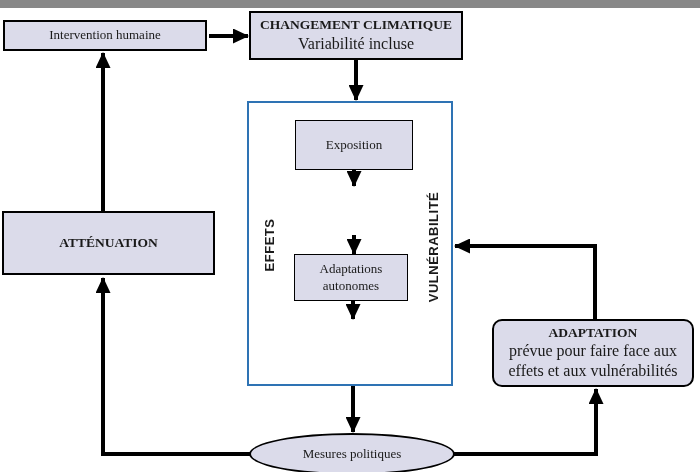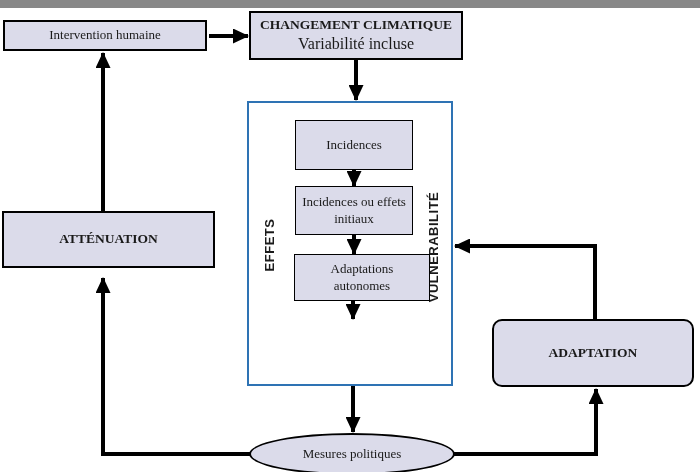--- a/index.html
+++ b/index.html
@@ -82,37 +82,35 @@
     <span class="t">CHANGEMENT CLIMATIQUE</span>
     <span class="s">Variabilité incluse</span>
   </div>
 
   <div class="frame" style="left:247px;top:93px;width:206px;height:285px;"></div>
 
   <div class="vlabel" style="left:269px;top:237px;">EFFETS</div>
   <div class="vlabel" style="left:433px;top:239px;">VULNÉRABILITÉ</div>
 
   <div class="inner" style="left:295px;top:112px;width:118px;height:50px;">
-    <span>Incidences</span>
+    <span>Exposition</span>
   </div>
 
-  <div class="inner" style="left:295px;top:178px;width:118px;height:49px;">
-    <span>Incidences ou effets initiaux</span>
-  </div>
 
-  <div class="inner" style="left:294px;top:246px;width:136px;height:47px;">
+  <div class="inner" style="left:294px;top:246px;width:114px;height:47px;">
     <span>Adaptations autonomes</span>
   </div>
 
 
-  <div class="node" style="left:2px;top:203px;width:213px;height:57px;padding:2px 12px;">
+  <div class="node" style="left:2px;top:203px;width:213px;height:64px;padding:2px 12px;">
     <span class="t">ATTÉNUATION</span>
   </div>
 
   <div class="node" style="left:492px;top:311px;width:202px;height:68px;padding:2px 4px;border-radius:10px;">
     <span class="t">ADAPTATION</span>
+    <span class="s">prévue pour faire face aux effets et aux vulnérabilités</span>
   </div>
 
   <div class="ellipse" style="left:249px;top:425px;width:206px;height:42px;">
     <span>Mesures politiques</span>
   </div>
 
 </div>
 
 </body></html>

